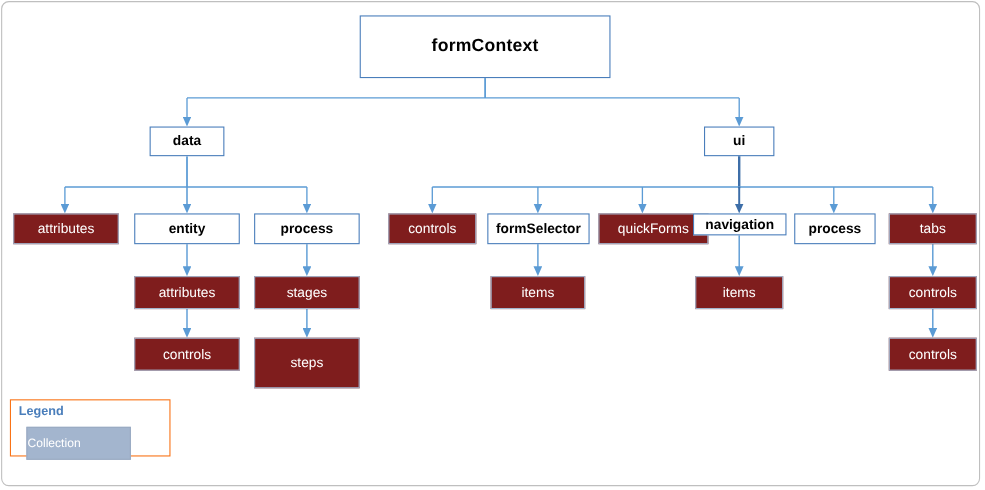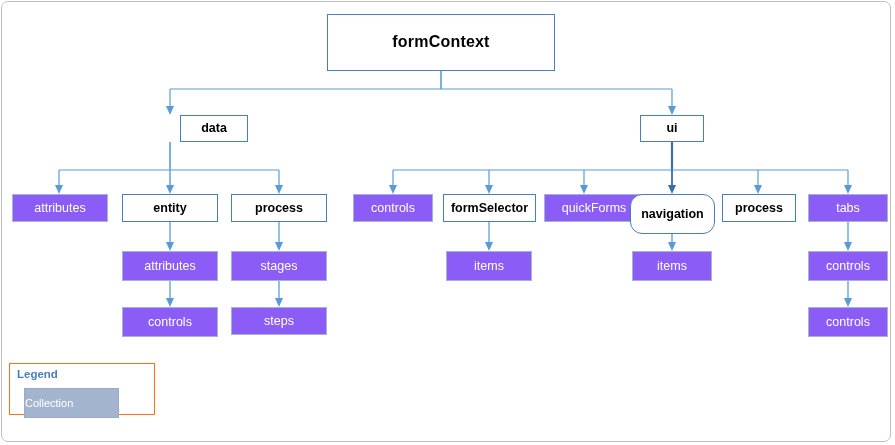--- a/index.html
+++ b/index.html
@@ -49,21 +49,21 @@
     z-index: 5;
   }
   .node.object {
     background: #ffffff;
     border: 1px solid #4a7ebb;
     color: #000000;
     font-weight: bold;
     font-size: 12.5px;
   }
   .node.collection {
-    background: #8b5cf6;
+    background: #7f1d1d;
     border: 1px solid #a3b5ce;
     color: #ffffff;
     font-weight: normal;
     font-size: 12.5px;
   }
   .node.root {
     flex-direction: column;
     justify-content: center;
     padding: 2px 6px;
   }
@@ -167,21 +167,21 @@
       <path d="M672,213 L672,243" marker-end="url(#arrow)"></path>
       <path d="M848,213 L848,243" marker-end="url(#arrow)"></path>
       <path d="M848,281 L848,299" marker-end="url(#arrow)"></path>
     </g>
   </svg>
 
   <div class="node object root" style="left:327px; top:14px; width:228px; height:57px;">
     <span class="root-title">formContext</span>
   </div>
 
-  <div class="node object" style="left:136px; top:115px; width:68px; height:27px;margin-left:44px;">
+  <div class="node object" style="left:136px; top:115px; width:68px; height:27px;">
     <span>data</span>
   </div>
 
   <div class="node object" style="left:640px; top:115px; width:64px; height:27px; border-width:1.5px;">
     <span>ui</span>
   </div>
 
   <div class="node collection" style="left:12px; top:194px; width:96px; height:28px;">
     <span>attributes</span>
   </div>
@@ -199,21 +199,21 @@
   </div>
 
   <div class="node object" style="left:443px; top:194px; width:93px; height:28px;">
     <span>formSelector</span>
   </div>
 
   <div class="node collection" style="left:544px; top:194px; width:100px; height:28px;">
     <span>quickForms</span>
   </div>
 
-  <div class="node object" style="left:630px; top:194px; width:85px; height:40px;border-radius:12px;">
+  <div class="node object" style="left:630px; top:194px; width:85px; height:20px;">
     <span>navigation</span>
   </div>
 
   <div class="node object" style="left:722px; top:194px; width:74px; height:28px;">
     <span>process</span>
   </div>
 
   <div class="node collection" style="left:808px; top:194px; width:80px; height:28px;">
     <span>tabs</span>
   </div>
@@ -235,21 +235,21 @@
   </div>
 
   <div class="node collection" style="left:808px; top:251px; width:80px; height:30px;">
     <span>controls</span>
   </div>
 
   <div class="node collection" style="left:122px; top:307px; width:96px; height:30px;">
     <span>controls</span>
   </div>
 
-  <div class="node collection" style="left:231px; top:307px; width:96px; height:28px;">
+  <div class="node collection" style="left:231px; top:307px; width:96px; height:46px;">
     <span>steps</span>
   </div>
 
   <div class="node collection" style="left:808px; top:307px; width:80px; height:30px;">
     <span>controls</span>
   </div>
 
   <div id="legend-box">
     <span id="legend-title">Legend</span>
     <div id="legend-swatch">

